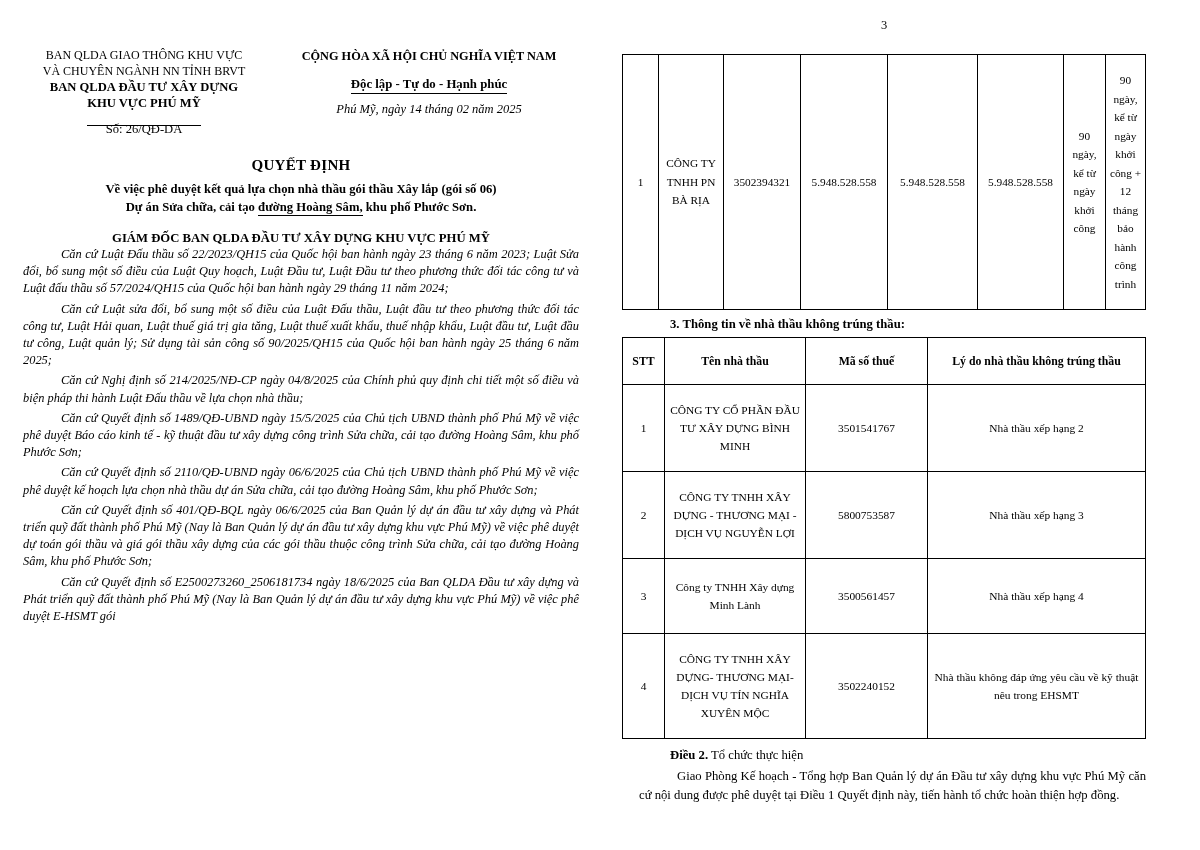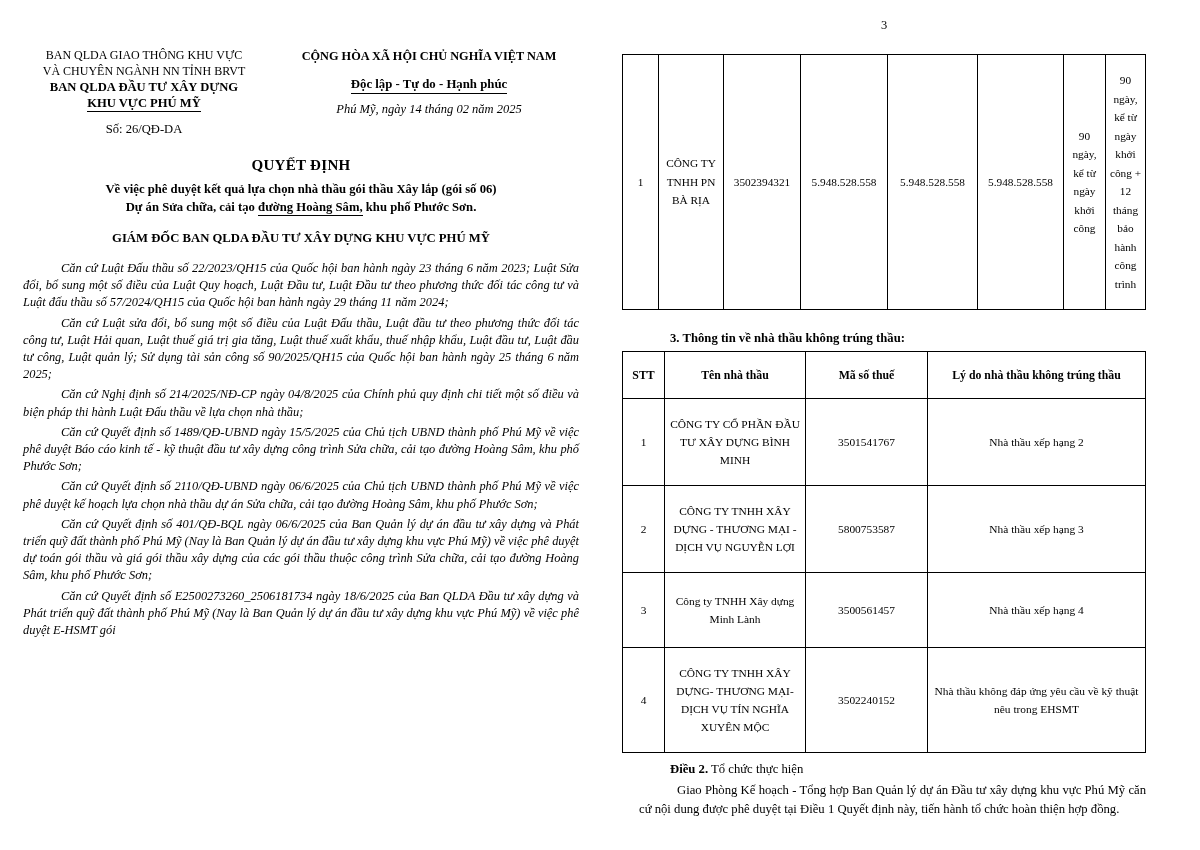--- a/index.html
+++ b/index.html
@@ -12,52 +12,52 @@
     position:relative;
     overflow:hidden;
   }
 
   
   .page-left { position:absolute; left:23px; top:48px; width:556px; }
   .hdr { display:flex; justify-content:space-between; }
   .hdr-org { width:242px; text-align:center; }
   .org-line  { font-size:12px; line-height:15.5px; }
   .org-bold  { font-size:12.6px; line-height:16px; font-weight:bold; }
-  .org-underline { border-bottom:1.2px solid #000; padding-bottom:1px; }
+  .org-underline { border-bottom:1.2px solid #000; padding-bottom:15px; }
   .doc-number { font-size:12.6px; margin-top:11px; }
   .hdr-nat { width:300px; text-align:center; }
   .nat-line1 { font-size:12.3px; font-weight:bold; line-height:16px; }
   .nat-line2 { font-size:12.8px; font-weight:bold; line-height:17px; margin-top:12px;}
   .nat-underline { border-bottom:1.2px solid #000; padding-bottom:1.5px; }
   .nat-date { font-size:12.5px; font-style:italic; margin-top:9px; }
 
   .title-block { text-align:center; margin-top:20px; }
   .doc-title { font-size:15px; font-weight:bold; letter-spacing:.3px; }
   .doc-sub { font-size:12.7px; font-weight:bold; line-height:17.5px; margin-top:7px; }
   .sub-underline { border-bottom:1.2px solid #000; padding-bottom:1px; }
   .issuer { font-size:12.7px; font-weight:bold; text-align:center; margin-top:15px; }
 
-  .paras { margin-top:14px; }
+  .paras { margin-top:0; }
   .para {
     font-size:12.4px; font-style:italic; line-height:17.2px;
     text-align:justify; text-indent:38px; margin:0 0 3px 0;
   }
 
   
   .page-right { position:absolute; left:622px; top:18px; width:524px; }
   .page-num { text-align:center; font-size:12.5px; }
 
   table { border-collapse:collapse; table-layout:fixed; width:523px; }
   td, th { border:1px solid #000; padding:16px 2px; vertical-align:middle; text-align:center; overflow:hidden; }
 
   .winner-table { margin-top:21px; }
   .winner-table td { font-size:11.3px; line-height:18.5px; }
   .winner-table .row-tall { height:231px; }
 
-  .section3 { font-size:12.7px; font-weight:bold; margin:21px 0 5px 0; padding-left:48px; }
+  .section3 { font-size:12.7px; font-weight:bold; margin:7px 0 5px 0; padding-left:48px; }
 
   .losers-table th { font-size:11.8px; font-weight:bold; height:31px; line-height:14px; }
   .losers-table td { font-size:11.4px; line-height:18px; }
   .losers-table .r1 { height:76px; }
   .losers-table .r2 { height:80px; }
   .losers-table .r3 { height:75px; }
   .losers-table .r4 { height:97px; }
 
   .article2 { font-size:12.7px; margin-top:9px; text-indent:48px; }
   .article2 b { font-weight:bold; }

